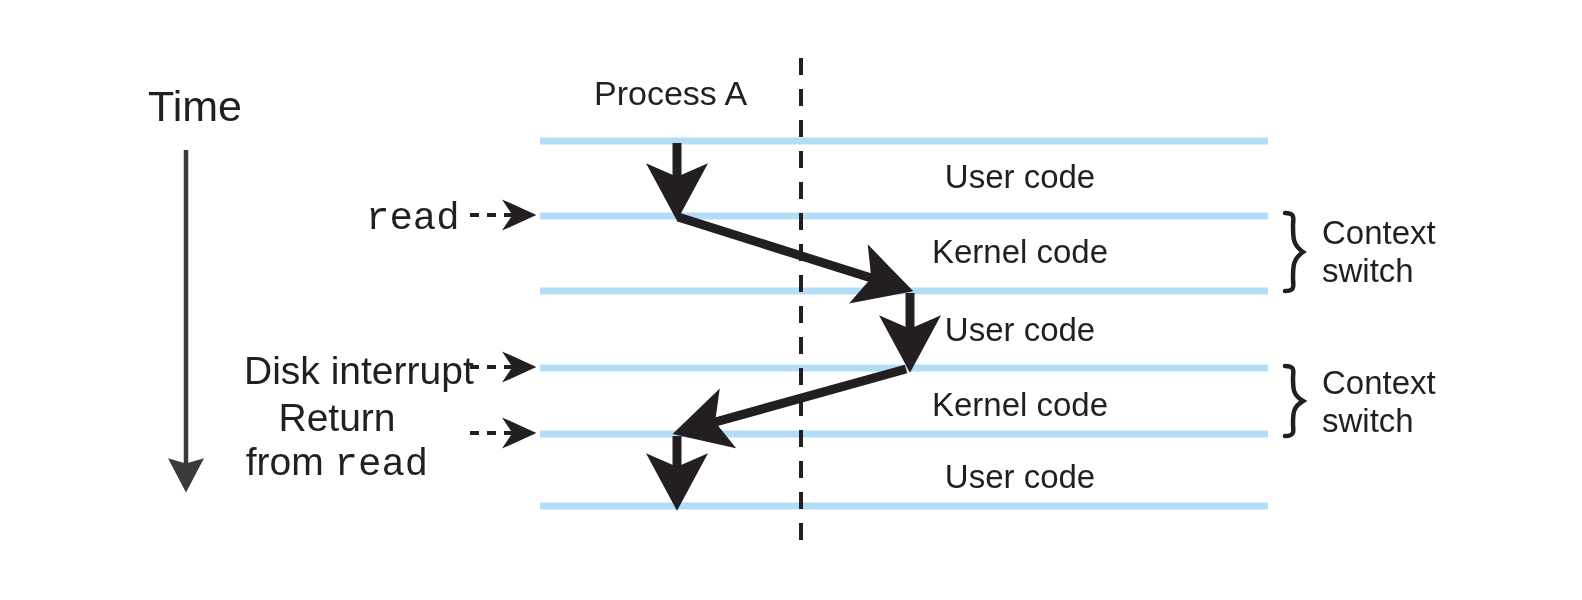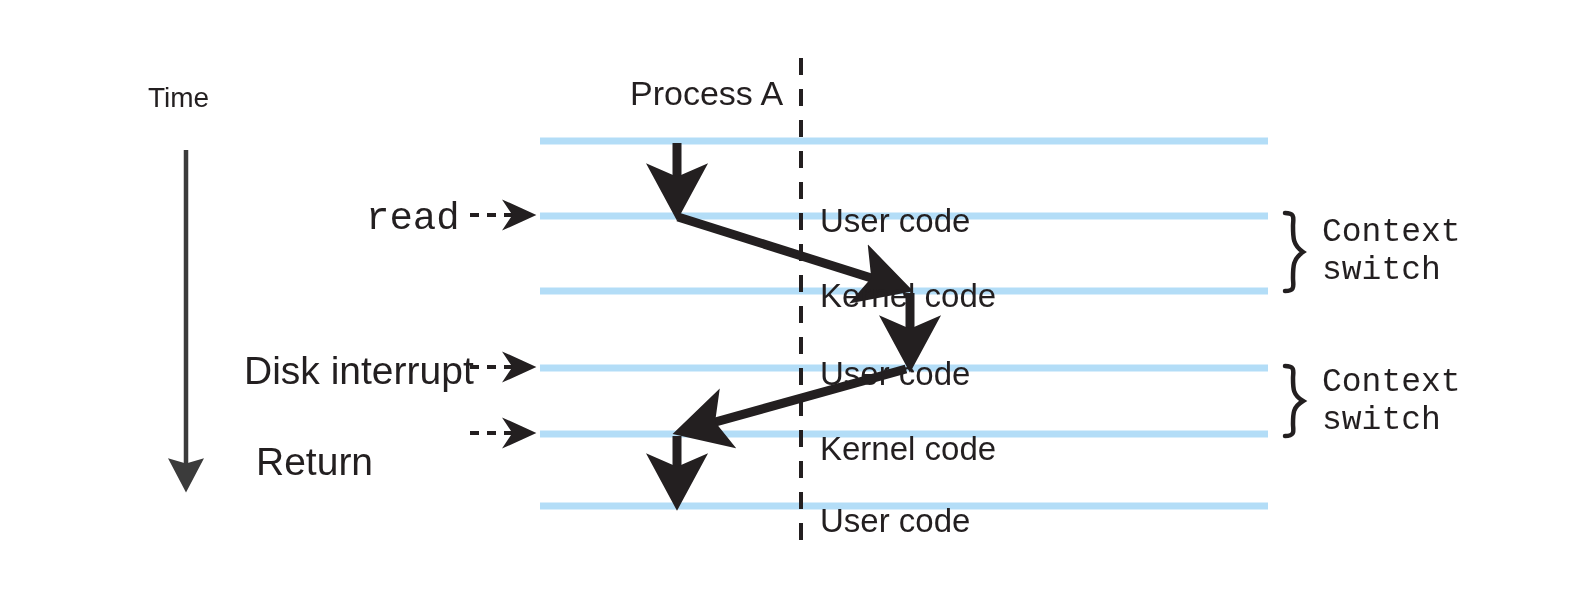--- a/index.html
+++ b/index.html
@@ -41,29 +41,27 @@
   }
   .zone {
     font-size: 33px;
   }
   .side {
     font-size: 39px;
   }
   .ctx {
     font-size: 33px;
     line-height: 1.16;
-    font-family: Liberation Mono, monospace;
   }
   .timelbl {
-    font-size: 28px;
+    font-size: 43px;
     text-align: right;
   }
   .r-align {
-    text-align: left;
-    margin-top: 44px;
+    text-align: center;
   }
 </style>
 </head>
 <body>
 
 <div id="diagram">
 
   <svg class="layer" viewBox="0 0 1582 600">
     <defs>
       <marker id="solidhead" markerWidth="7" markerHeight="7" refX="5.2" refY="3.5" orient="auto" markerUnits="strokeWidth">
@@ -112,28 +110,29 @@
 
     <path d="M1285,366
              C1296,366 1293,372 1293,378
              C1293,389 1293,395 1303,401
              C1293,407 1293,413 1293,424
              C1293,430 1296,436 1285,436" fill="none" stroke="#231f20" stroke-width="4.5" stroke-linecap="round"></path>
   </svg>
 
   <div class="lbl timelbl" style="left:148px; top:82px;">Time</div>
 
-  <div class="lbl hdr" style="left:594px; top:74px;margin-left:36px;">Process A</div>
+  <div class="lbl hdr" style="left:594px; top:74px;">Process A</div>
 
   <div class="lbl side mono" style="left:366px; top:198px;">read</div>
 
   <div class="lbl side" style="left:244px; top:349px;">Disk interrupt</div>
 
-  <div class="lbl side r-align" style="left:256px; top:396px; width:218px;">
+  <div class="lbl side r-align" style="left:228px; top:396px; width:218px;">
     <div>Return</div>
+    <div><span>from </span><span class="mono">read</span></div>
   </div>
 
   <div class="lbl zone r-align" style="left:820px; top:159px; width:400px;">User code</div>
   <div class="lbl zone r-align" style="left:820px; top:234px; width:400px;">Kernel code</div>
   <div class="lbl zone r-align" style="left:820px; top:312px; width:400px;">User code</div>
   <div class="lbl zone r-align" style="left:820px; top:387px; width:400px;">Kernel code</div>
   <div class="lbl zone r-align" style="left:820px; top:459px; width:400px;">User code</div>
 
   <div class="lbl ctx" style="left:1322px; top:214px;">
     <div>Context</div>

